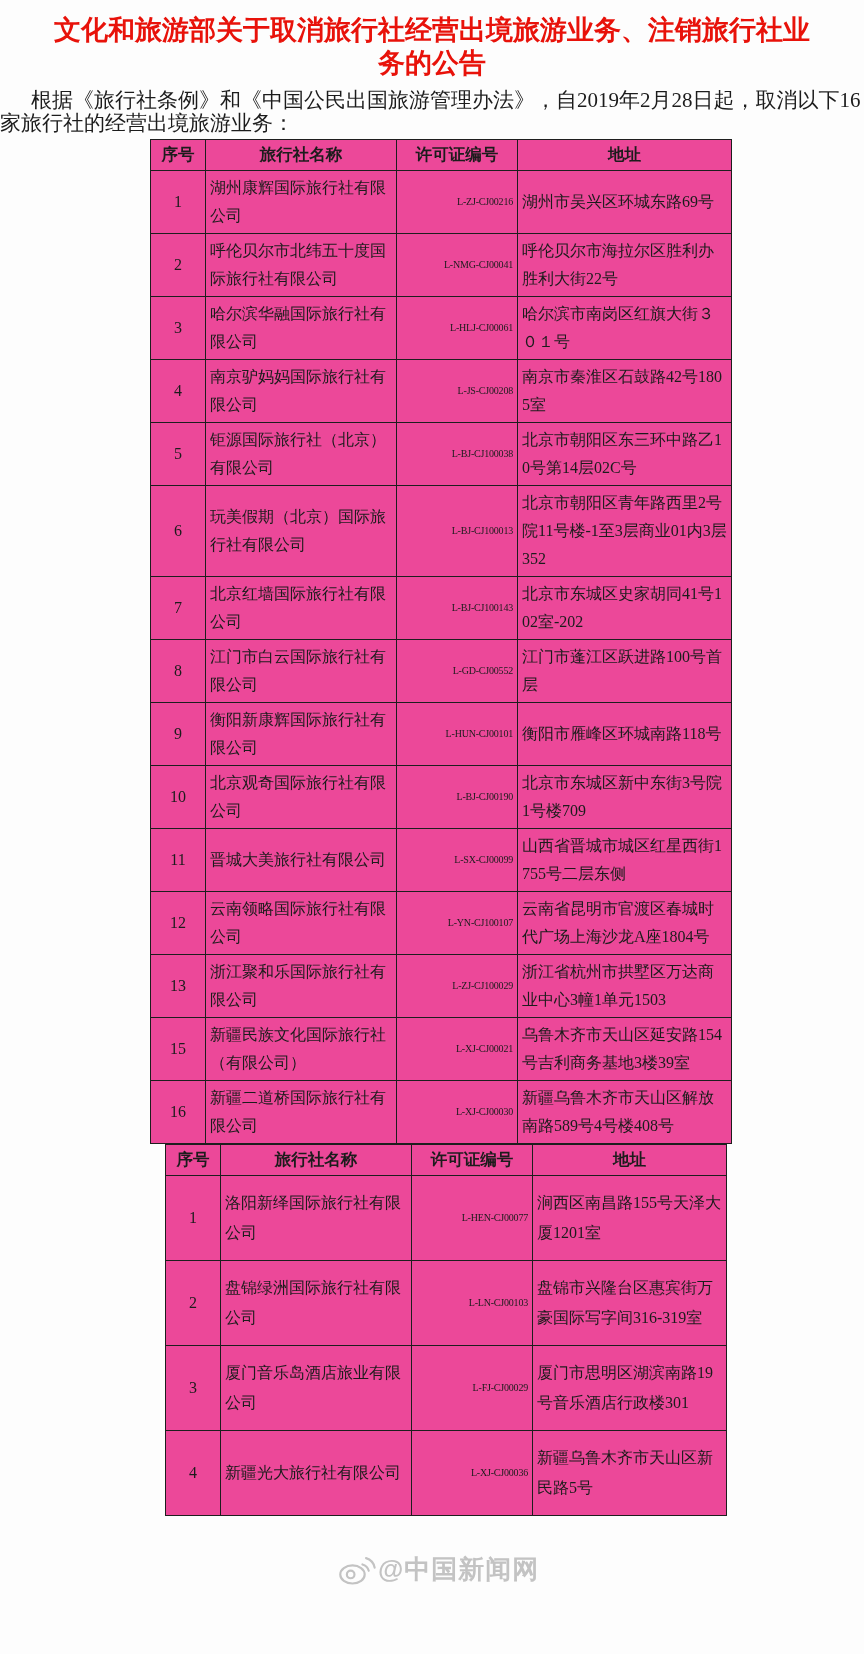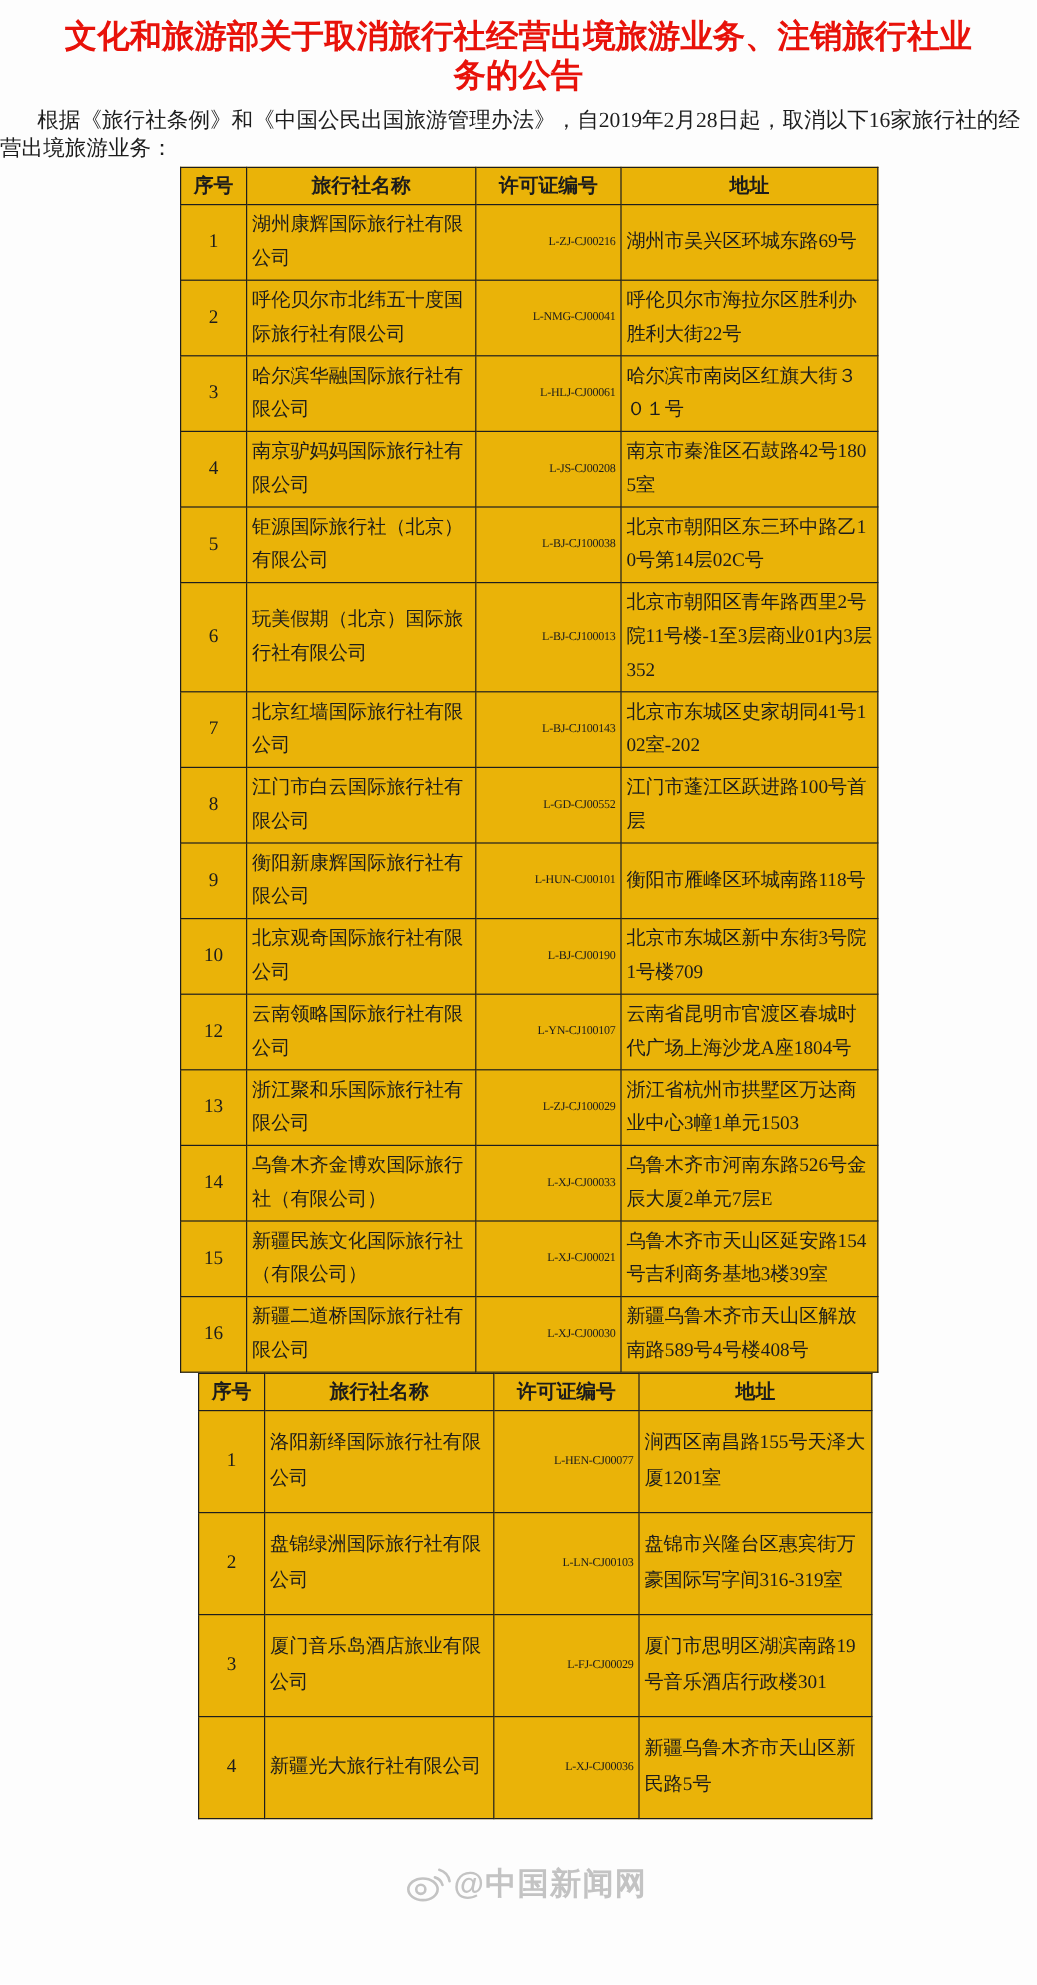--- a/index.html
+++ b/index.html
@@ -18,32 +18,32 @@
     text-align:center;
     font-family:"Liberation Sans","DejaVu Sans",sans-serif;
     font-size:27px;
     font-weight:bold;
     line-height:1.22;
     color:#e8120a;
   }
   .intro{
     width:862px;
     margin:9px 0 4px 0;
-    font-size:18px;
+    font-size:21px;
     line-height:23px;
     text-indent:31px;
     word-break:break-all;
   }
   .intro2{
     margin:16px 0 34px 0;
   }
   table.doc{
     border-collapse:collapse;
     table-layout:fixed;
-    background:#eab308;
+    background:#ec4899;
   }
   .t1{margin-left:150px;}
   .t2{margin-left:165px;}
   .doc th,.doc td{
     border:1px solid #1e1e1e;
     vertical-align:middle;
   }
   .doc th{
     font-weight:bold;
     font-size:16.5px;
@@ -163,36 +163,36 @@
           <td class="c2">L-HUN-CJ00101</td>
           <td class="c3">衡阳市雁峰区环城南路118号</td>
         </tr>
         <tr>
           <td class="c0">10</td>
           <td class="c1">北京观奇国际旅行社有限公司</td>
           <td class="c2">L-BJ-CJ00190</td>
           <td class="c3">北京市东城区新中东街3号院1号楼709</td>
         </tr>
         <tr>
+          <td class="c0">11</td>
+          <td class="c1">晋城大美旅行社有限公司</td>
+          <td class="c2">L-SX-CJ00099</td>
+          <td class="c3">山西省晋城市城区红星西街1755号二层东侧</td>
+        </tr>
+        <tr>
           <td class="c0">12</td>
           <td class="c1">云南领略国际旅行社有限公司</td>
           <td class="c2">L-YN-CJ100107</td>
           <td class="c3">云南省昆明市官渡区春城时代广场上海沙龙A座1804号</td>
         </tr>
         <tr>
           <td class="c0">13</td>
           <td class="c1">浙江聚和乐国际旅行社有限公司</td>
           <td class="c2">L-ZJ-CJ100029</td>
           <td class="c3">浙江省杭州市拱墅区万达商业中心3幢1单元1503</td>
-        </tr>
-        <tr>
-          <td class="c0">14</td>
-          <td class="c1">乌鲁木齐金博欢国际旅行社（有限公司）</td>
-          <td class="c2">L-XJ-CJ00033</td>
-          <td class="c3">乌鲁木齐市河南东路526号金辰大厦2单元7层E</td>
         </tr>
         <tr>
           <td class="c0">15</td>
           <td class="c1">新疆民族文化国际旅行社（有限公司）</td>
           <td class="c2">L-XJ-CJ00021</td>
           <td class="c3">乌鲁木齐市天山区延安路154号吉利商务基地3楼39室</td>
         </tr>
         <tr>
           <td class="c0">16</td>
           <td class="c1">新疆二道桥国际旅行社有限公司</td>

